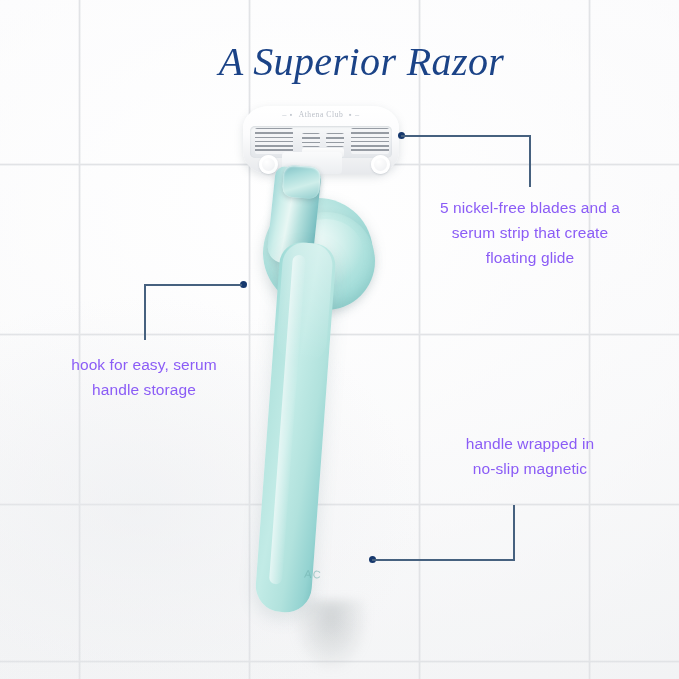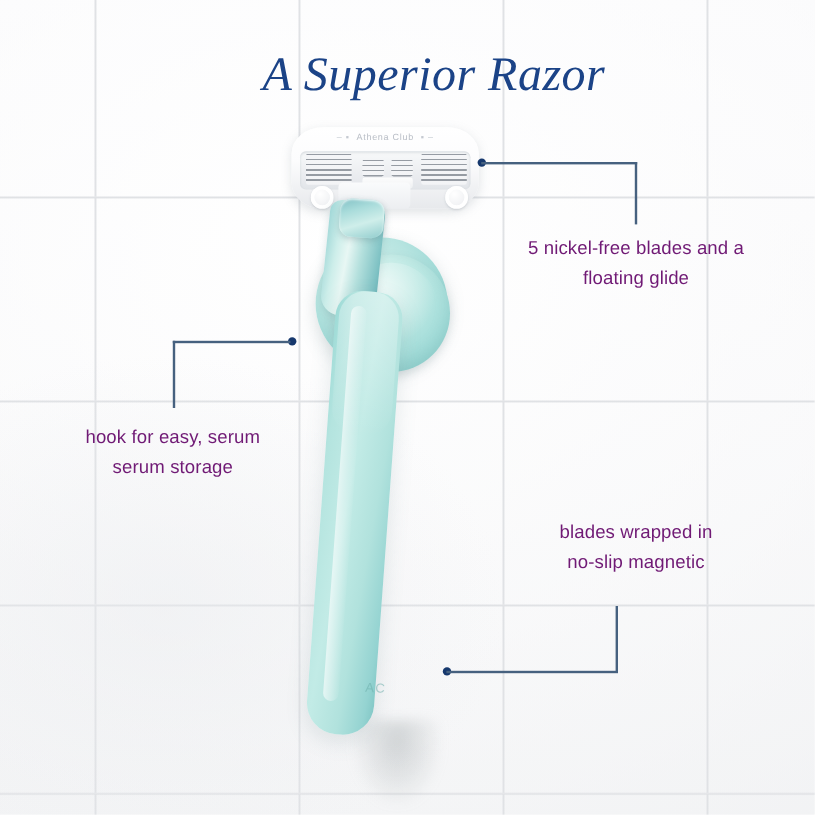--- a/index.html
+++ b/index.html
@@ -33,21 +33,21 @@
     font-size:40px;
     letter-spacing:.4px;
     color:#1b4387;
     white-space:nowrap;
     margin-left:44px;
   }
 
   
   .callout{
     position:absolute;
-    color:#701a75;
+    color:#8b5cf6;
     font-size:15.5px;
     line-height:25px;
     text-align:center;
     font-family:"Liberation Sans", sans-serif;
     letter-spacing:.1px;
   }
   .callout span{display:block;}
 
   
   .leader{position:absolute;}
@@ -186,21 +186,21 @@
 
   <div class="title">A Superior Razor</div>
 
   <div class="hook-back"></div>
   <div class="hook-front"></div>
   <div class="hook-lip"></div>
 
   <div class="head-body"></div>
   <div class="head-label">
     <span class="dsh">– ▪</span>
-    <span style="display:inline;padding:0 3px;">Athena Club</span>
+    <span style="display:inline;padding:0 3px;font-family:Liberation Serif, serif;">Athena Club</span>
     <span class="dsh">▪ –</span>
   </div>
 
   <div class="cartridge">
     <div class="blades">
       <div class="blade-col bl1"></div>
       <div class="blade-col bl2"></div>
       <div class="blade-col bl3"></div>
       <div class="blade-col bl4"></div>
       <div class="serum"></div>
@@ -219,36 +219,37 @@
   <div class="handle-sheen"></div>
   <div class="handle-logo">AC</div>
 
   <div class="leader" style="left:398px;top:135px;width:136px;height:96px;">
     <div class="dot" style="left:0;top:-3px;"></div>
     <div class="seg h" style="left:3px;top:0;width:130px;"></div>
     <div class="seg v" style="left:131px;top:0;height:52px;"></div>
   </div>
   <div class="callout" style="left:408px;top:195px;width:244px;">
     <span>5 nickel-free blades and a</span>
+    <span>serum strip that create</span>
     <span>floating glide</span>
   </div>
 
   <div class="leader" style="left:144px;top:284px;width:104px;height:70px;">
     <div class="dot" style="left:96px;top:-3px;"></div>
     <div class="seg h" style="left:0;top:0;width:98px;"></div>
     <div class="seg v" style="left:0;top:0;height:56px;"></div>
   </div>
   <div class="callout" style="left:22px;top:352px;width:244px;">
     <span>hook for easy, serum</span>
-    <span>serum storage</span>
+    <span>handle storage</span>
   </div>
 
   <div class="leader" style="left:369px;top:559px;width:150px;height:70px;">
     <div class="dot" style="left:0;top:-3px;"></div>
     <div class="seg h" style="left:3px;top:0;width:143px;"></div>
     <div class="seg v" style="left:144px;top:-54px;height:55px;"></div>
   </div>
   <div class="callout" style="left:408px;top:431px;width:244px;">
-    <span>blades wrapped in</span>
+    <span>handle wrapped in</span>
     <span>no-slip magnetic</span>
   </div>
 
 </div>
 
 </body></html>

